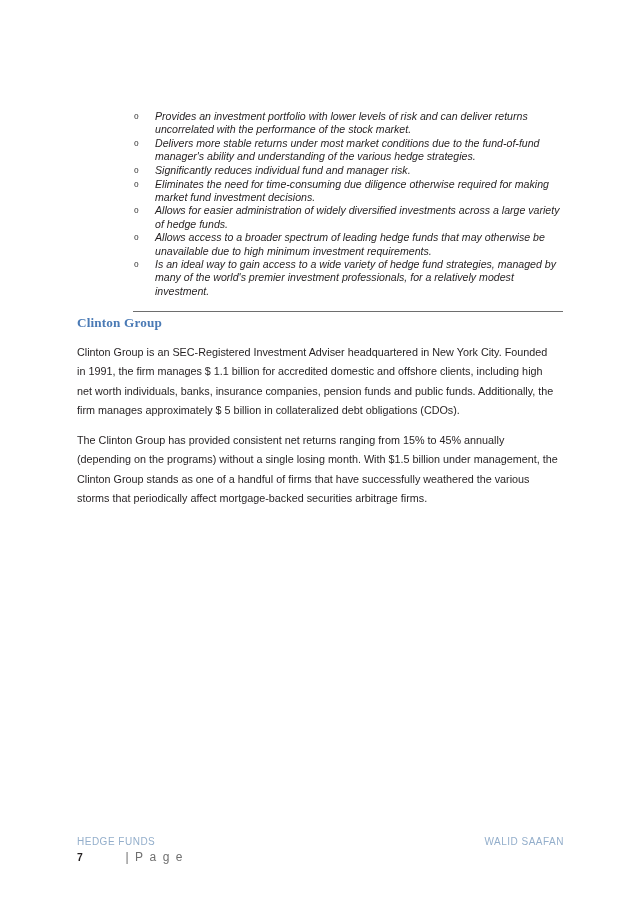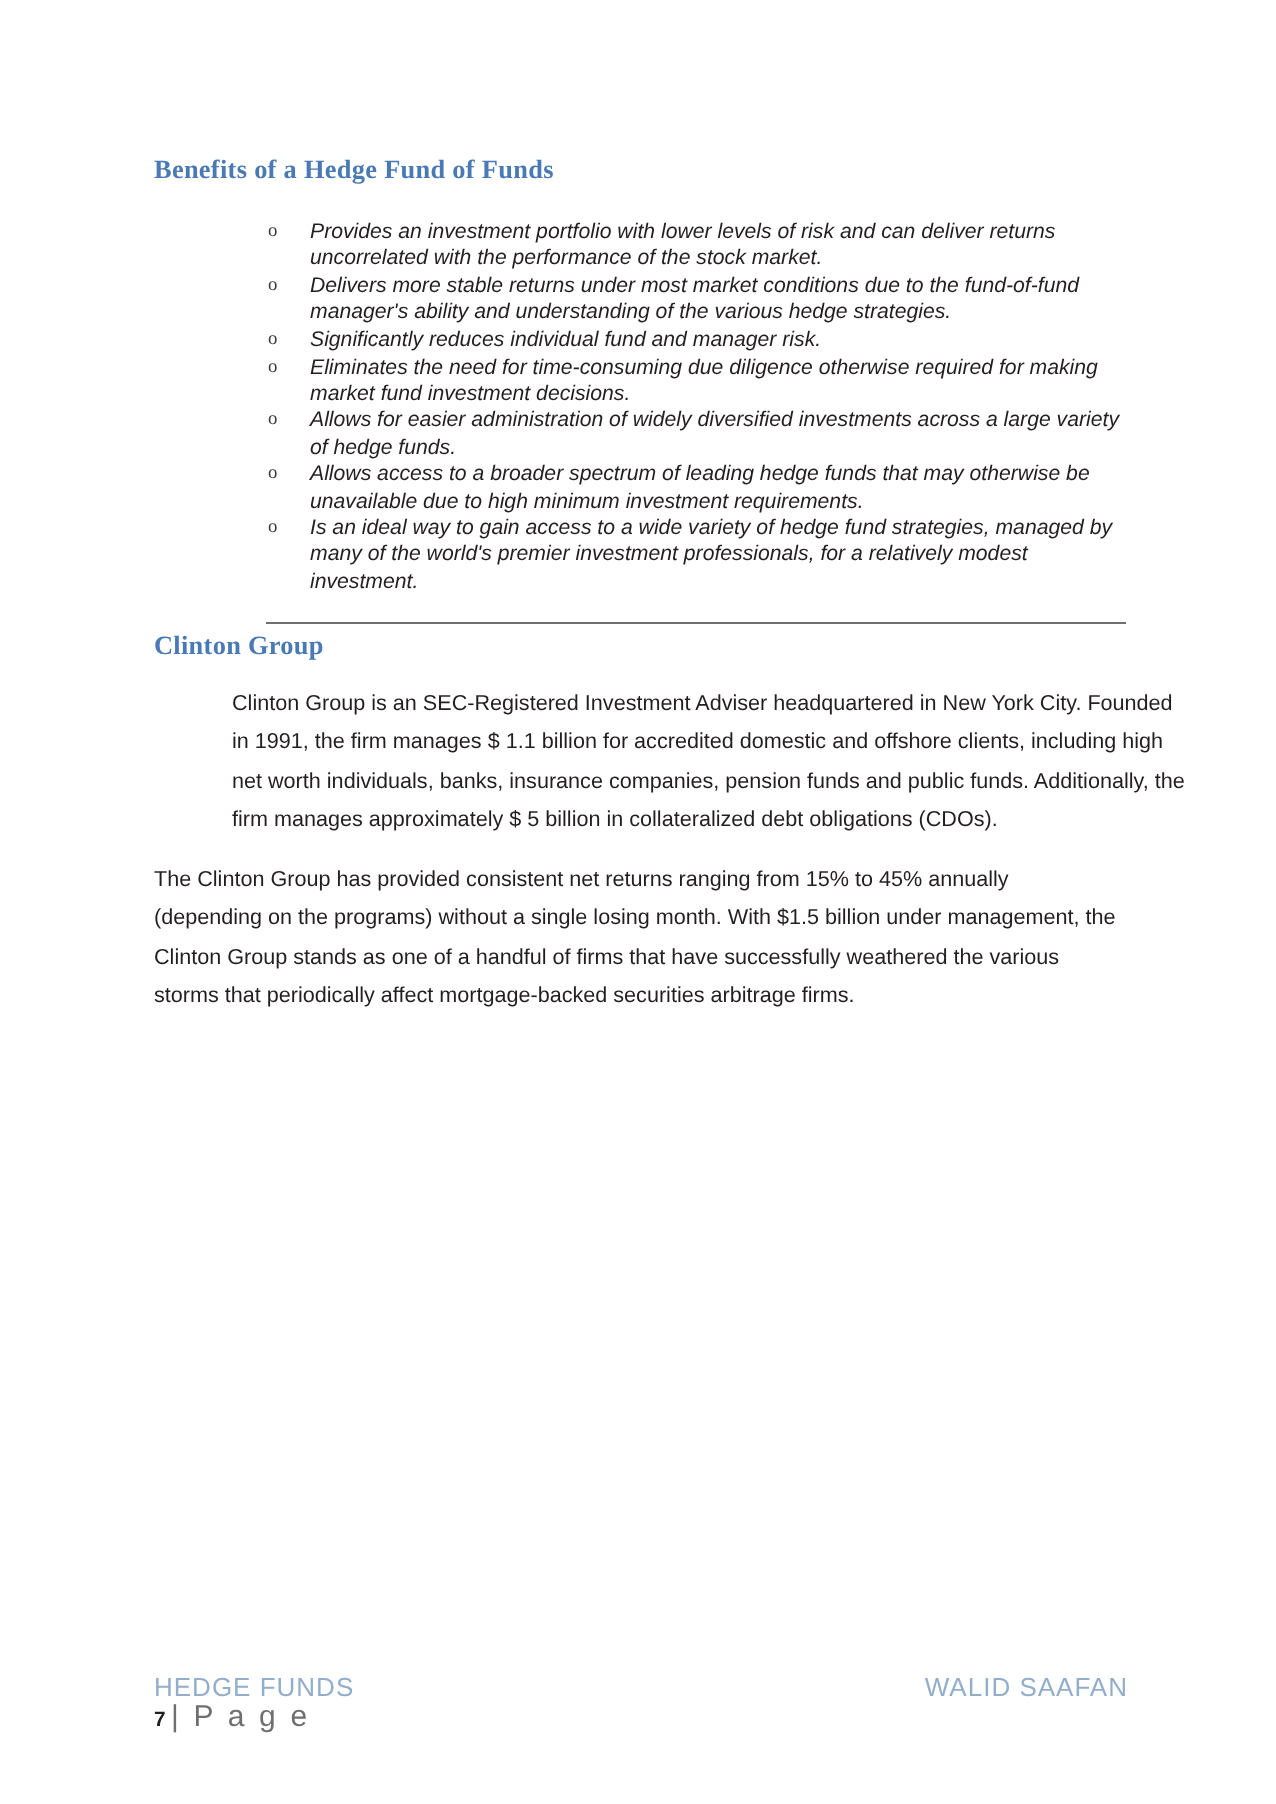--- a/index.html
+++ b/index.html
@@ -80,36 +80,36 @@
   
   .body-para {
     position: absolute;
     left: 77px;
     width: 481px;
     font-size: 10.8px;
     line-height: 19.4px;
     color: #231f20;
     text-align: left;
   }
-  #para-1 { top: 332px; margin-left: 39px; }
+  #para-1 { top: 332px; }
   #para-2 { top: 420px; }
 
   
   .footer {
     position: absolute;
     left: 0;
     top: 836px;
     width: 638px;
     height: 40px;
   }
   .footer-left,
   .footer-right {
     position: absolute;
     top: 0;
-    font-size: 13px;
+    font-size: 10px;
     letter-spacing: 0.5px;
     color: #93aecb;
     white-space: nowrap;
   }
   .footer-left  { left: 77px; }
   .footer-right { right: 74px; text-align: left; }
 
   .footer-pageline {
     position: absolute;
     left: 77px;
@@ -118,29 +118,29 @@
     white-space: nowrap;
   }
   .page-number {
     font-weight: bold;
     font-size: 10.4px;
     color: #231f20;
   }
   .page-word {
     color: #6f6f6f;
     letter-spacing: 1.6px;
-    font-size: 15px;
+    font-size: 12px;
+    margin-left: 40px;
   }
 </style>
 </head>
 <body>
 
 <div class="page">
 
-  <div id="heading-benefits" class="section-heading">Benefits of a Hedge Fund of Funds</div>
 
   <ul class="bullet-list">
     <li class="bullet-item">
       <span class="bullet-marker">o</span>
       <span class="bullet-text">Provides an investment portfolio with lower levels of risk and can deliver returns uncorrelated with the performance of the stock market.</span>
     </li>
     <li class="bullet-item">
       <span class="bullet-marker">o</span>
       <span class="bullet-text">Delivers more stable returns under most market conditions due to the fund-of-fund manager's ability and understanding of the various hedge strategies.</span>
     </li>

